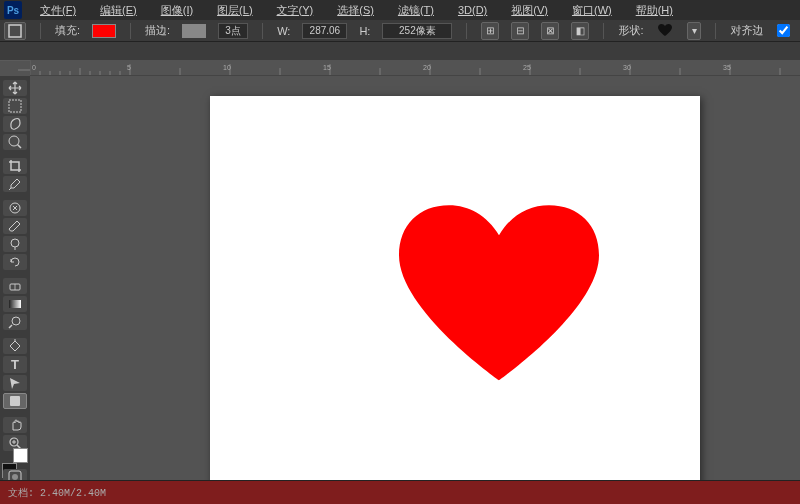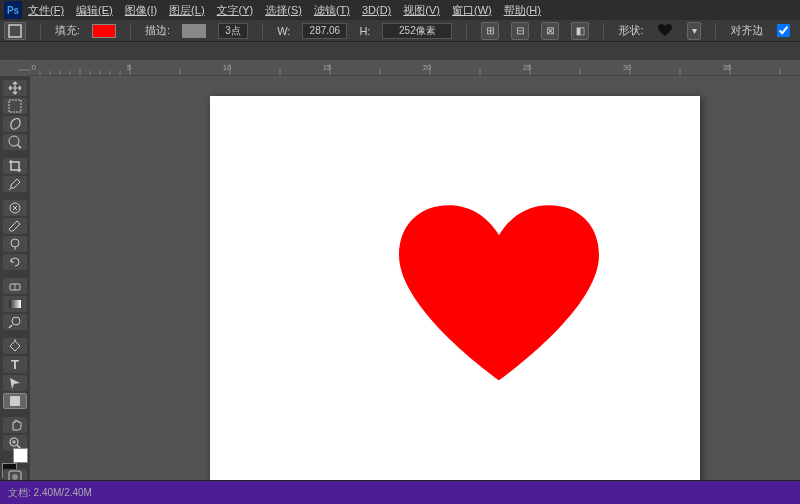--- a/index.html
+++ b/index.html
@@ -15,21 +15,21 @@
     }
 
     
     #menubar {
       width: 100%;
       height: 20px;
       background: #2d2d2d;
       display: flex;
       align-items: center;
       padding: 0 4px;
-      gap: 0;
+      gap: 12px;
       position: absolute;
       top: 0; left: 0;
     }
     .menu-item {
       padding: 1px 6px;
       font-size: 11px;
       color: #ccc;
       cursor: pointer;
       white-space: nowrap;
       text-decoration: underline;
@@ -225,28 +225,29 @@
       font-size: 9px;
       color: #aaa;
       cursor: pointer;
     }
 
     
     #status-bar {
       position: absolute;
       bottom: 0; left: 0; right: 0;
       height: 24px;
-      background: #4c1d95;
+      background: #7f1d1d;
       border-top: 1px solid #222;
       display: flex;
       align-items: center;
       padding: 0 8px;
       font-size: 10px;
       color: #aaa;
       gap: 8px;
+      font-family: Liberation Mono, monospace;
     }
 
     
     #heart-container {
       position: absolute;
       top: 50%;
       left: 50%;
       transform: translate(-30%, -45%);
     }
 

